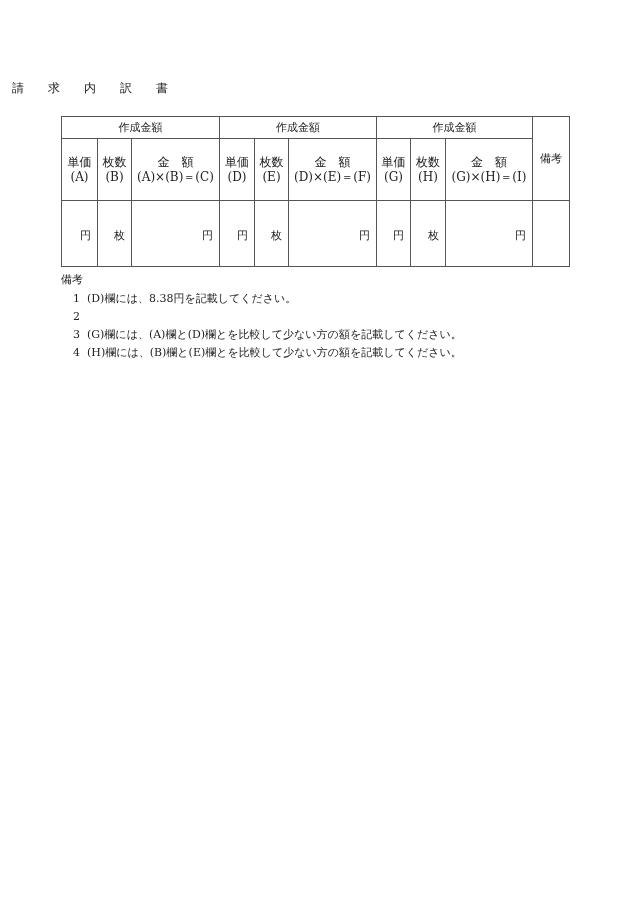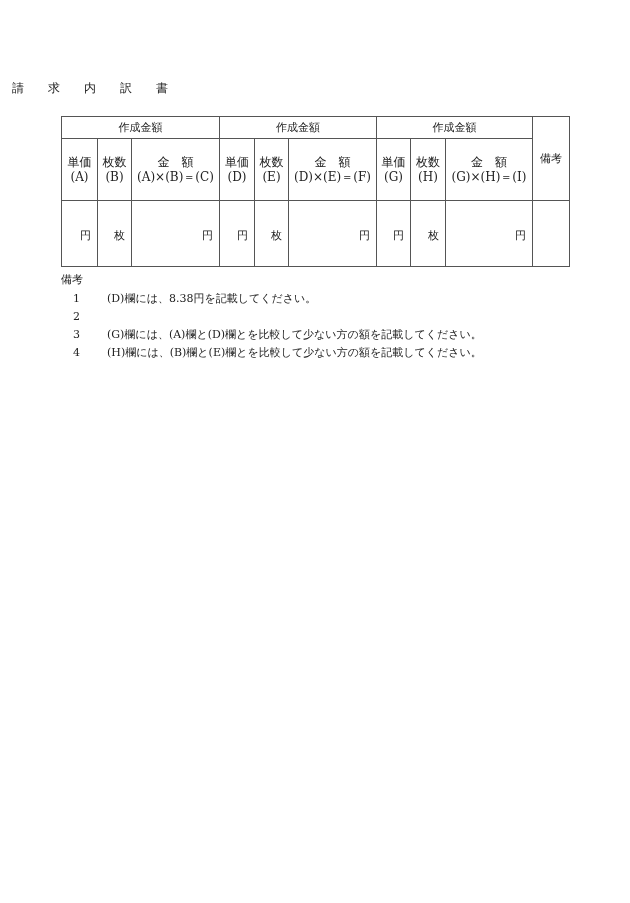--- a/index.html
+++ b/index.html
@@ -14,21 +14,21 @@
   table.form { border:1.5px solid #888; }
   .r1 td { height:21px; }
   .r2 td { height:61px; }
   .r3 td { height:61px; vertical-align:top; }
   .unit { text-align:right !important; padding-right:6px !important; padding-top:4px !important; }
   .sub { display:block; font-size:12px; }
   .notes { position:absolute; left:61px; top:271px; font-size:11px; line-height:18px; }
   .notes .hd { margin-bottom:1px; }
   .note { display:flex; }
   .note .num { width:14px; margin-left:12px; }
-  .note .txt { margin-left:20px; }
+  .note .txt { margin-left:0; }
 </style>
 </head>
 <body>
 
 <div class="title">
   <span>請</span><span>求</span><span>内</span><span>訳</span><span>書</span>
 </div>
 
 <table class="form">
   <colgroup>

